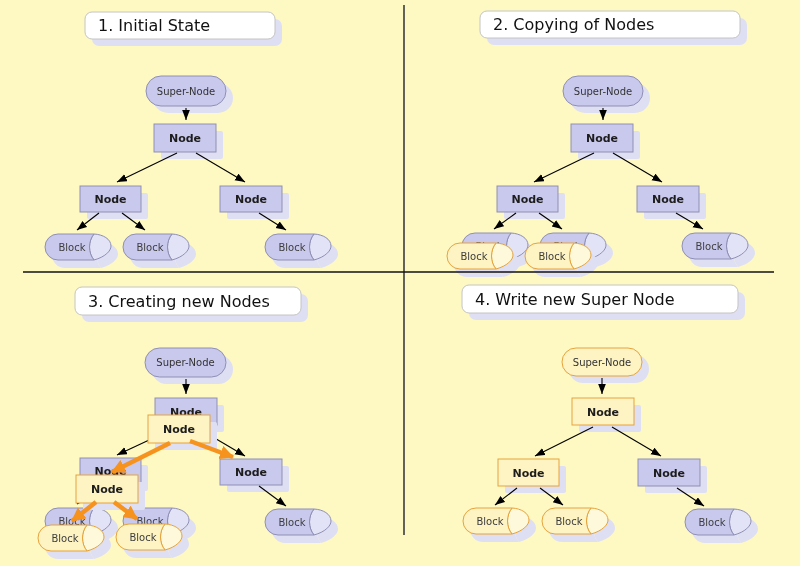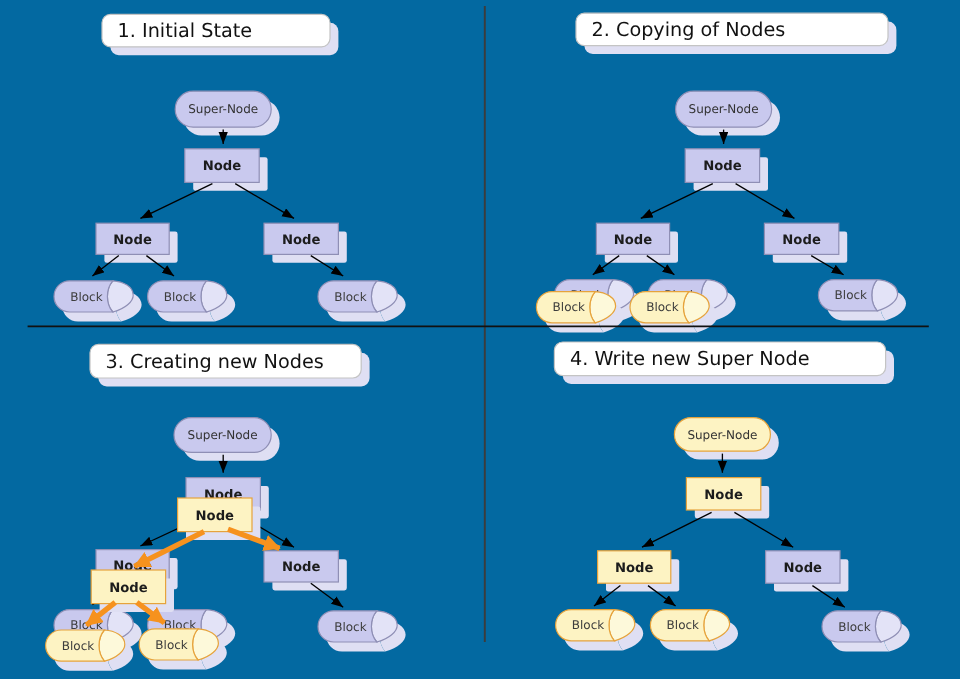--- a/index.html
+++ b/index.html
@@ -1,16 +1,16 @@
 <!DOCTYPE html>
 <html><head>
 <meta charset="utf-8">
 <style>
   html,body{margin:0;padding:0;background:#fff;}
-  #canvas{position:relative;width:800px;height:566px;background:#0369a1;overflow:hidden;
+  #canvas{position:relative;width:800px;height:566px;background:#fef9c3;overflow:hidden;
           font-family:"DejaVu Sans","Liberation Sans",sans-serif;}
   svg{position:absolute;top:0;left:0;}
   .t-title{font-family:"DejaVu Sans","Liberation Sans",sans-serif;font-size:16px;fill:#111;}
   .t-node{font-family:"DejaVu Sans","Liberation Sans",sans-serif;font-size:11px;font-weight:bold;fill:#1c1c1c;text-anchor:middle;}
   .t-pill{font-family:"DejaVu Sans","Liberation Sans",sans-serif;font-size:10px;fill:#333;text-anchor:middle;}
   .t-block{font-family:"DejaVu Sans","Liberation Sans",sans-serif;font-size:10px;fill:#3d3d3d;text-anchor:middle;}
 </style>
 </head>
 <body>
 

